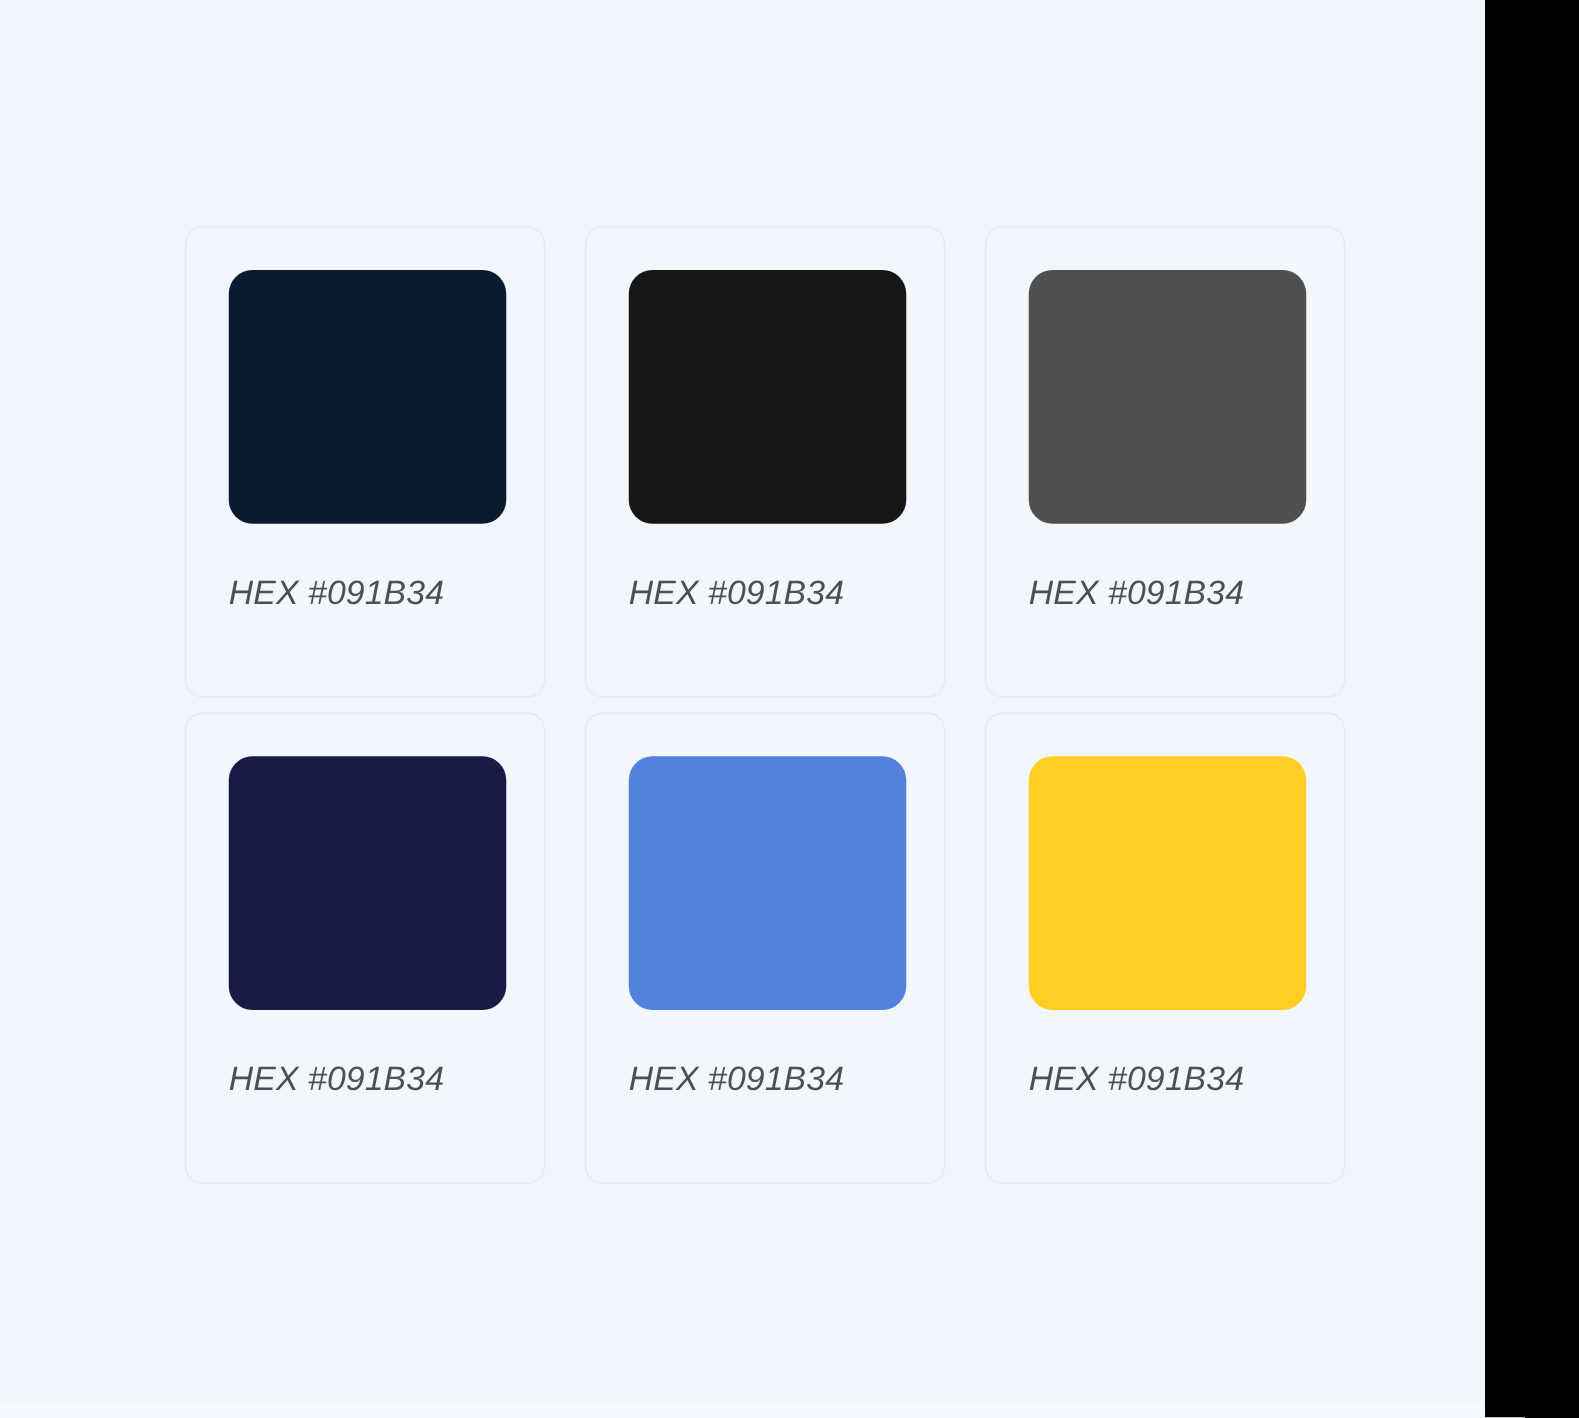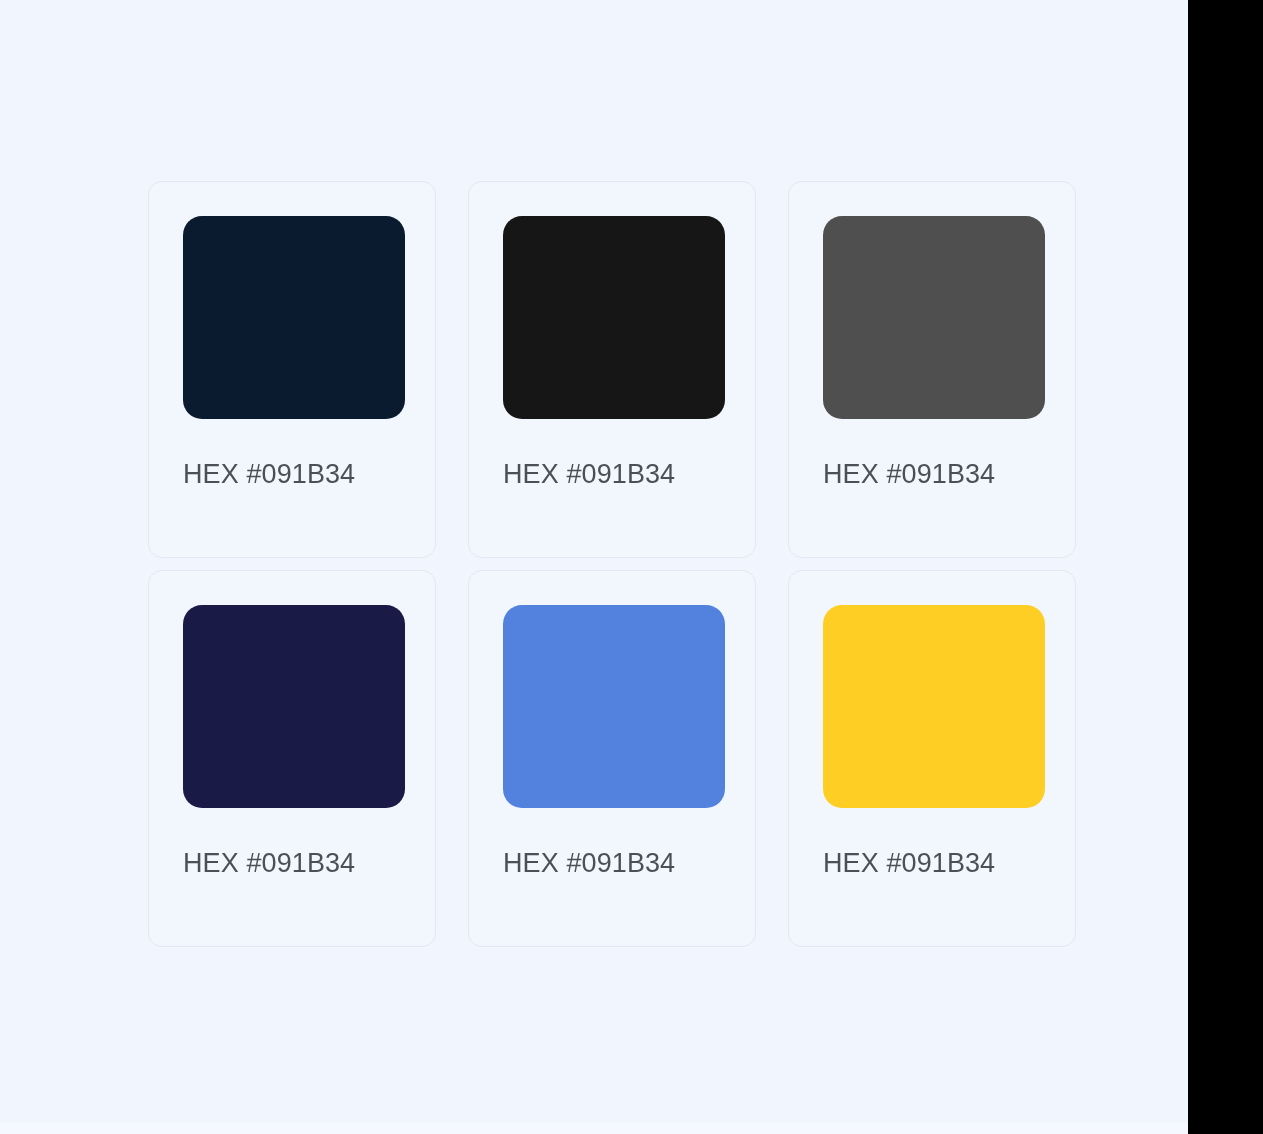--- a/index.html
+++ b/index.html
@@ -59,20 +59,21 @@
   }
 
   .swatch-card {
     background: #f2f7fe;
     border: 1px solid #e3e8f3;
     border-radius: 14px;
     padding: 34px 33px 0 34px;
     display: flex;
     flex-direction: column;
     align-items: flex-start;
+    font-style: italic;
   }
 
   .swatch-chip {
     width: 222px;
     height: 203px;
     border-radius: 19px;
     flex: none;
   }
 
   .swatch-label {

